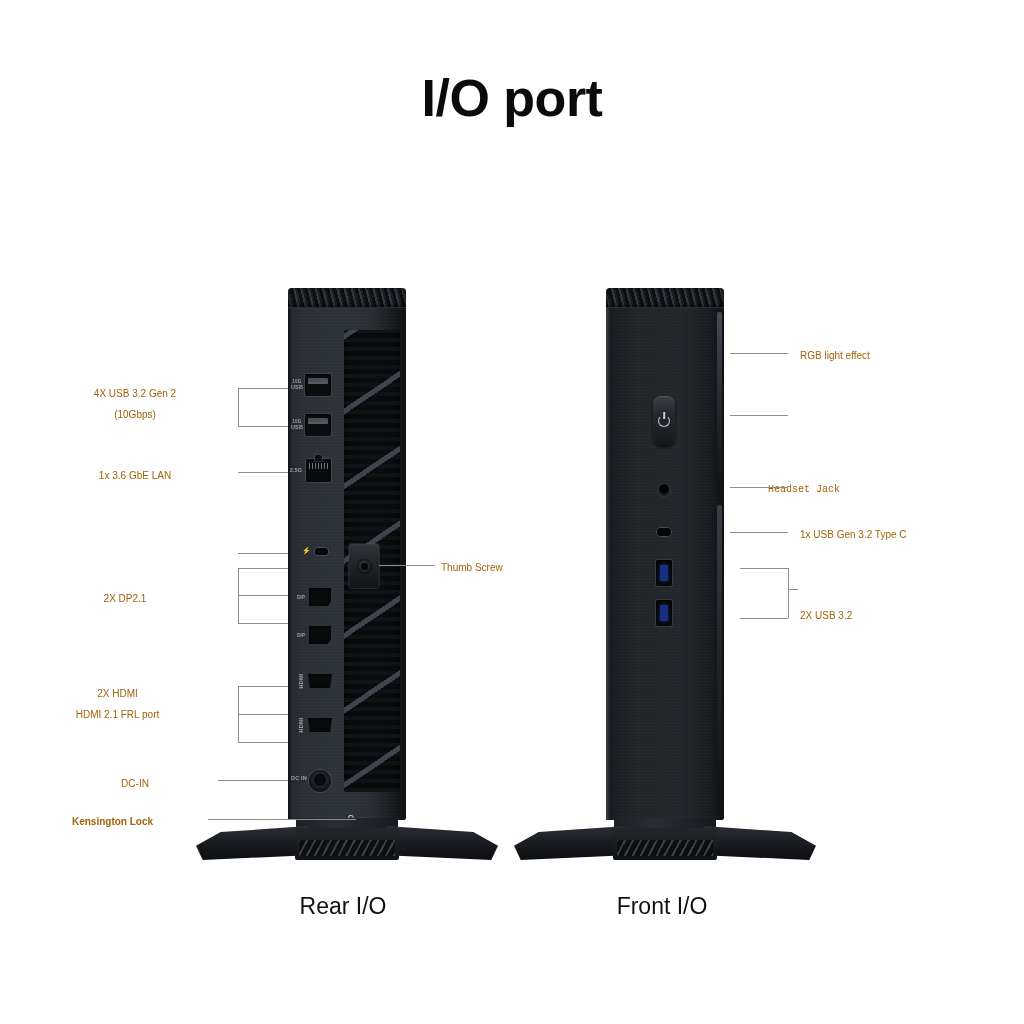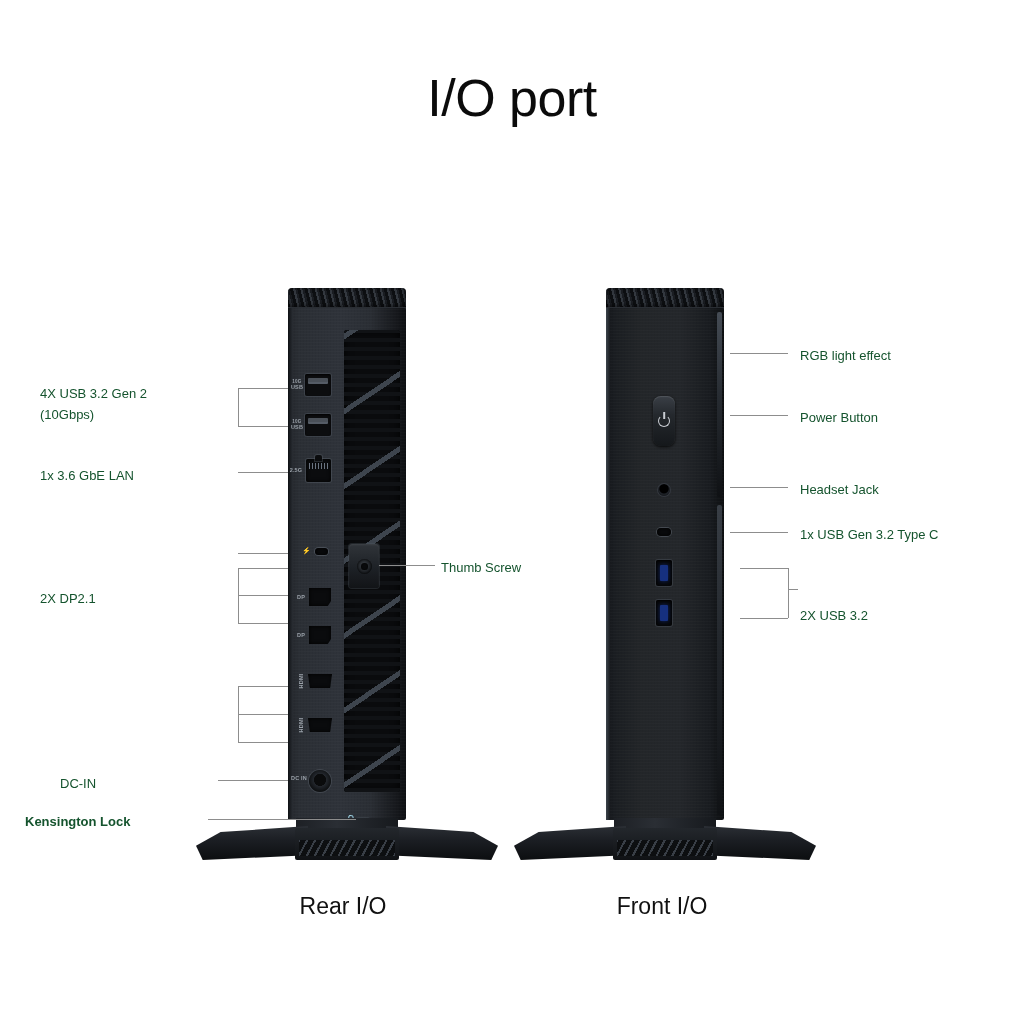--- a/index.html
+++ b/index.html
@@ -7,33 +7,33 @@
     width:1024px;height:1024px;background:#ffffff;
     font-family:"Liberation Sans","DejaVu Sans",sans-serif;
     color:#111111;overflow:hidden;position:relative;
   }
   #stage{position:absolute;inset:0;}
   .abs{position:absolute;}
 
   
   #page-title{
     left:0;top:68px;width:1024px;text-align:center;
-    font-size:52px;font-weight:400;letter-spacing:-0.5px;color:#0b0b0b;
+    font-size:52px;font-weight:700;letter-spacing:-0.5px;color:#0b0b0b;
   }
   .caption{
     font-size:23px;font-weight:400;color:#111;text-align:center;width:300px;
   }
   #caption-rear{left:193px;top:893px;}
   #caption-front{left:512px;top:893px;}
 
   
   .label{
-    font-size:13px;line-height:21px;color:#14532d;white-space:nowrap;
-  }
-  .label.right-al{text-align:left;}
+    font-size:10px;line-height:21px;color:#a16207;white-space:nowrap;
+  }
+  .label.right-al{text-align:center;}
   .label.left-al{text-align:left;}
 
   
   .lead{background:#8d8d8d;}
   .lead-h{height:1px;}
   .lead-v{width:1px;}
 
   
   .unit{position:absolute;}
 
@@ -366,20 +366,24 @@
   <div class="lead lead-h abs" style="left:238px;top:553px;width:50px;"></div>
 
   <div class="label right-al abs" style="left:40px;top:588px;width:170px;">
     <div>2X DP2.1</div>
   </div>
   <div class="lead lead-h abs" style="left:238px;top:595px;width:50px;"></div>
   <div class="lead lead-h abs" style="left:238px;top:568px;width:50px;"></div>
   <div class="lead lead-v abs" style="left:238px;top:568px;height:55px;"></div>
   <div class="lead lead-h abs" style="left:238px;top:623px;width:50px;"></div>
 
+  <div class="label right-al abs" style="left:25px;top:683px;width:185px;">
+    <div>2X HDMI</div>
+    <div>HDMI 2.1 FRL port</div>
+  </div>
   <div class="lead lead-h abs" style="left:238px;top:714px;width:50px;"></div>
   <div class="lead lead-h abs" style="left:238px;top:686px;width:50px;"></div>
   <div class="lead lead-v abs" style="left:238px;top:686px;height:56px;"></div>
   <div class="lead lead-h abs" style="left:238px;top:742px;width:50px;"></div>
 
   <div class="label right-al abs" style="left:60px;top:773px;width:150px;">
     <div>DC-IN</div>
   </div>
   <div class="lead lead-h abs" style="left:218px;top:780px;width:70px;"></div>
 
@@ -391,26 +395,23 @@
   <div class="label left-al abs" style="left:441px;top:557px;width:180px;">
     <div>Thumb Screw</div>
   </div>
   <div class="lead lead-h abs" style="left:379px;top:565px;width:56px;"></div>
 
   <div class="label left-al abs" style="left:800px;top:345px;width:220px;">
     <div>RGB light effect</div>
   </div>
   <div class="lead lead-h abs" style="left:730px;top:353px;width:58px;"></div>
 
-  <div class="label left-al abs" style="left:800px;top:407px;width:220px;">
-    <div>Power Button</div>
-  </div>
   <div class="lead lead-h abs" style="left:730px;top:415px;width:58px;"></div>
 
-  <div class="label left-al abs" style="left:800px;top:479px;width:220px;">
+  <div class="label left-al abs" style="left:768px;top:479px;width:220px;font-family:Liberation Mono, monospace;">
     <div>Headset Jack</div>
   </div>
   <div class="lead lead-h abs" style="left:730px;top:487px;width:58px;"></div>
 
   <div class="label left-al abs" style="left:800px;top:524px;width:230px;">
     <div>1x USB Gen 3.2 Type C</div>
   </div>
   <div class="lead lead-h abs" style="left:730px;top:532px;width:58px;"></div>
 
   <div class="label left-al abs" style="left:800px;top:605px;width:220px;">

